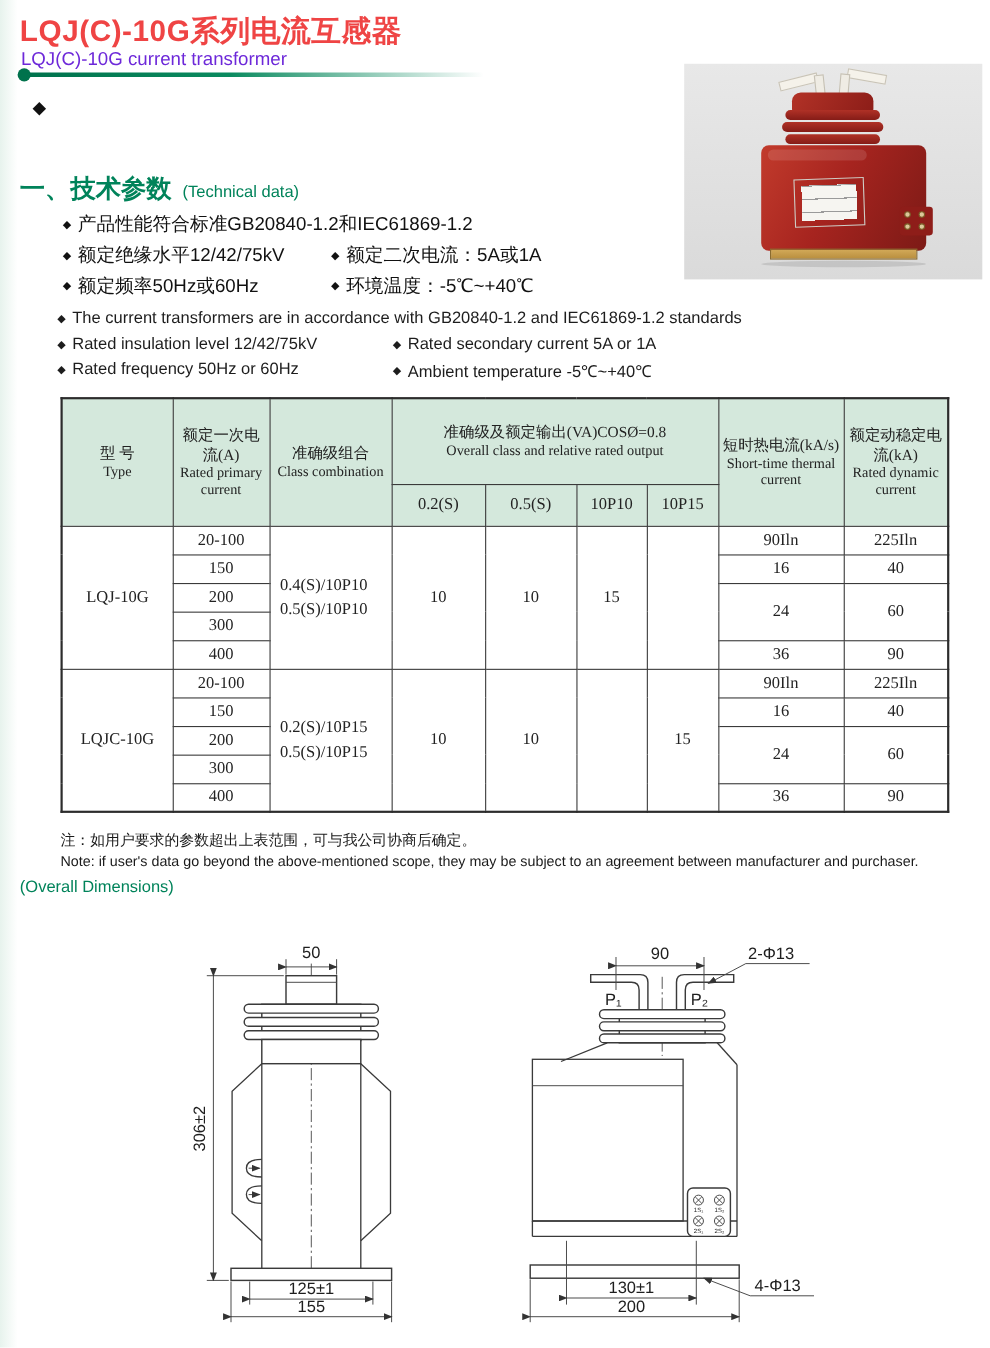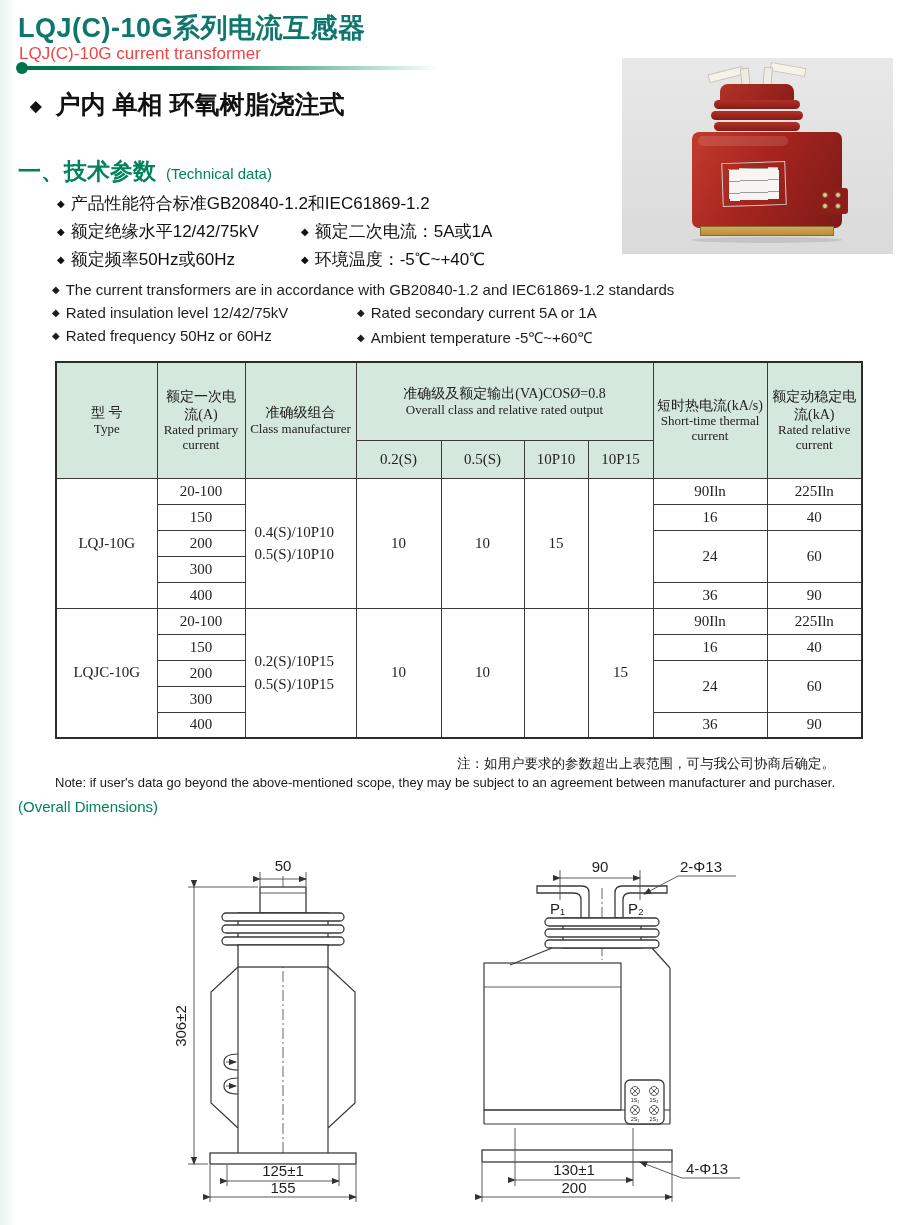--- a/index.html
+++ b/index.html
@@ -7,22 +7,22 @@
   body {
     position:relative; width:900px; height:1225px; overflow:hidden;
     font-family:"Liberation Sans", sans-serif; color:#222;
   }
   body::before { 
     content:""; position:absolute; left:0; top:0; width:16px; height:100%;
     background:linear-gradient(to right, #e7f3ed, rgba(255,255,255,0)); pointer-events:none;
   }
 
   
-  .title { position:absolute; left:18px; top:10px; font-size:27px; font-weight:bold; color:#0f766e; letter-spacing:0.5px; }
-  .subtitle { position:absolute; left:19px; top:44px; font-size:17px; color:#ef4444; }
+  .title { position:absolute; left:18px; top:10px; font-size:27px; font-weight:bold; color:#ef4444; letter-spacing:0.5px; }
+  .subtitle { position:absolute; left:19px; top:44px; font-size:17px; color:#6d28d9; }
   .divider { position:absolute; left:20px; top:66px; width:420px; height:4px; border-radius:2px;
     background:linear-gradient(to right, #00724c, #0a8a5f 45%, rgba(255,255,255,0)); }
   .divider .dot { position:absolute; left:-4px; top:-4px; width:12px; height:12px; border-radius:50%; background:#00724c; }
 
   
   .feature { position:absolute; left:30px; top:88px; }
   .feature .zh { font-size:25px; font-weight:bold; color:#111; display:flex; align-items:center; gap:14px; }
   .feature .zh .marker { font-size:15px; position:relative; top:1px; }
   .feature .en { font-size:15px; color:#2e2e2e; margin-left:30px; margin-top:3px; }
 
@@ -77,21 +77,21 @@
   .ttable th { background:#d4e8dc; font-weight:normal; }
   .ttable .zh { font-size:14px; line-height:1.25; }
   .ttable .en { font-size:13px; line-height:1.12; }
   .ttable td { font-size:15px; height:26px; }
   .ttable .classcell { text-align:left; padding-left:9px; font-size:15px; line-height:1.5; }
   tr.hrow1 th { height:78px; }
   tr.hrow2 th { height:38px; font-size:15px; }
 
   
   .note { position:absolute; left:55px; top:755px; color:#1a1a1a; }
-  .note .zh { font-size:13.5px;text-align:right; }
+  .note .zh { font-size:13.5px; }
   .note .en { font-size:13px; margin-top:2px; }
 
   
   svg { position:absolute; overflow:visible; }
   #dwg-left { left:160px; top:856px; }
   #dwg-right { left:468px; top:852px; }
   svg text { font-family:"Liberation Sans", sans-serif; fill:#1e1e1e; }
   .ln { stroke:#3a3a3a; stroke-width:1.2; fill:none; }
   .lnthin { stroke:#4a4a4a; stroke-width:0.9; fill:none; }
   .shape { stroke:#3a3a3a; stroke-width:1.3; fill:#ffffff; }
@@ -104,21 +104,20 @@
 
 <div class="title">LQJ(C)-10G系列电流互感器</div>
 <div class="subtitle">LQJ(C)-10G current transformer</div>
 <div class="divider">
     <span class="dot"></span>
   </div>
 
 <div class="feature">
   <div class="zh">
     <span class="marker">◆</span>
-    <span>户内  单相  环氧树脂浇注式</span>
   </div>
 </div>
 
 <div class="photo">
   <div class="pt-tag-l"></div>
   <div class="pt-tag-r"></div>
   <div class="pt-stud-l"></div>
   <div class="pt-stud-r"></div>
   <div class="pt-cap"></div>
   <div class="pt-rib1"></div>
@@ -187,21 +186,21 @@
         <span>Rated  secondary current 5A or 1A</span>
       </span>
   </div>
   <div class="row">
     <span class="bullet">
         <span class="marker">◆</span>
         <span>Rated  frequency 50Hz or 60Hz</span>
       </span>
     <span class="bullet col2">
         <span class="marker">◆</span>
-        <span>Ambient temperature  -5℃~+60℃</span>
+        <span>Ambient temperature  -5℃~+40℃</span>
       </span>
   </div>
 </div>
 
 <table class="ttable">
   <colgroup>
     <col style="width:101px">
       <col style="width:88px">
       <col style="width:111px">
     <col style="width:85px">
@@ -216,33 +215,33 @@
     <th rowspan="2">
       <div class="zh">型  号</div>
           <div class="en">Type</div>
     </th>
     <th rowspan="2">
       <div class="zh">额定一次电流(A)</div>
           <div class="en">Rated primary current</div>
     </th>
     <th rowspan="2">
       <div class="zh">准确级组合</div>
-          <div class="en">Class manufacturer</div>
+          <div class="en">Class combination</div>
     </th>
     <th colspan="4">
       <div class="zh">准确级及额定输出(VA)COSØ=0.8</div>
           <div class="en">Overall class and relative rated output</div>
     </th>
     <th rowspan="2">
       <div class="zh">短时热电流(kA/s)</div>
           <div class="en">Short-time thermal current</div>
     </th>
     <th rowspan="2">
       <div class="zh">额定动稳定电流(kA)</div>
-          <div class="en">Rated relative current</div>
+          <div class="en">Rated dynamic current</div>
     </th>
   </tr>
   <tr class="hrow2">
     <th>0.2(S)</th>
     <th>0.5(S)</th>
     <th>10P10</th>
     <th>10P15</th>
   </tr>
 
   <tr>

